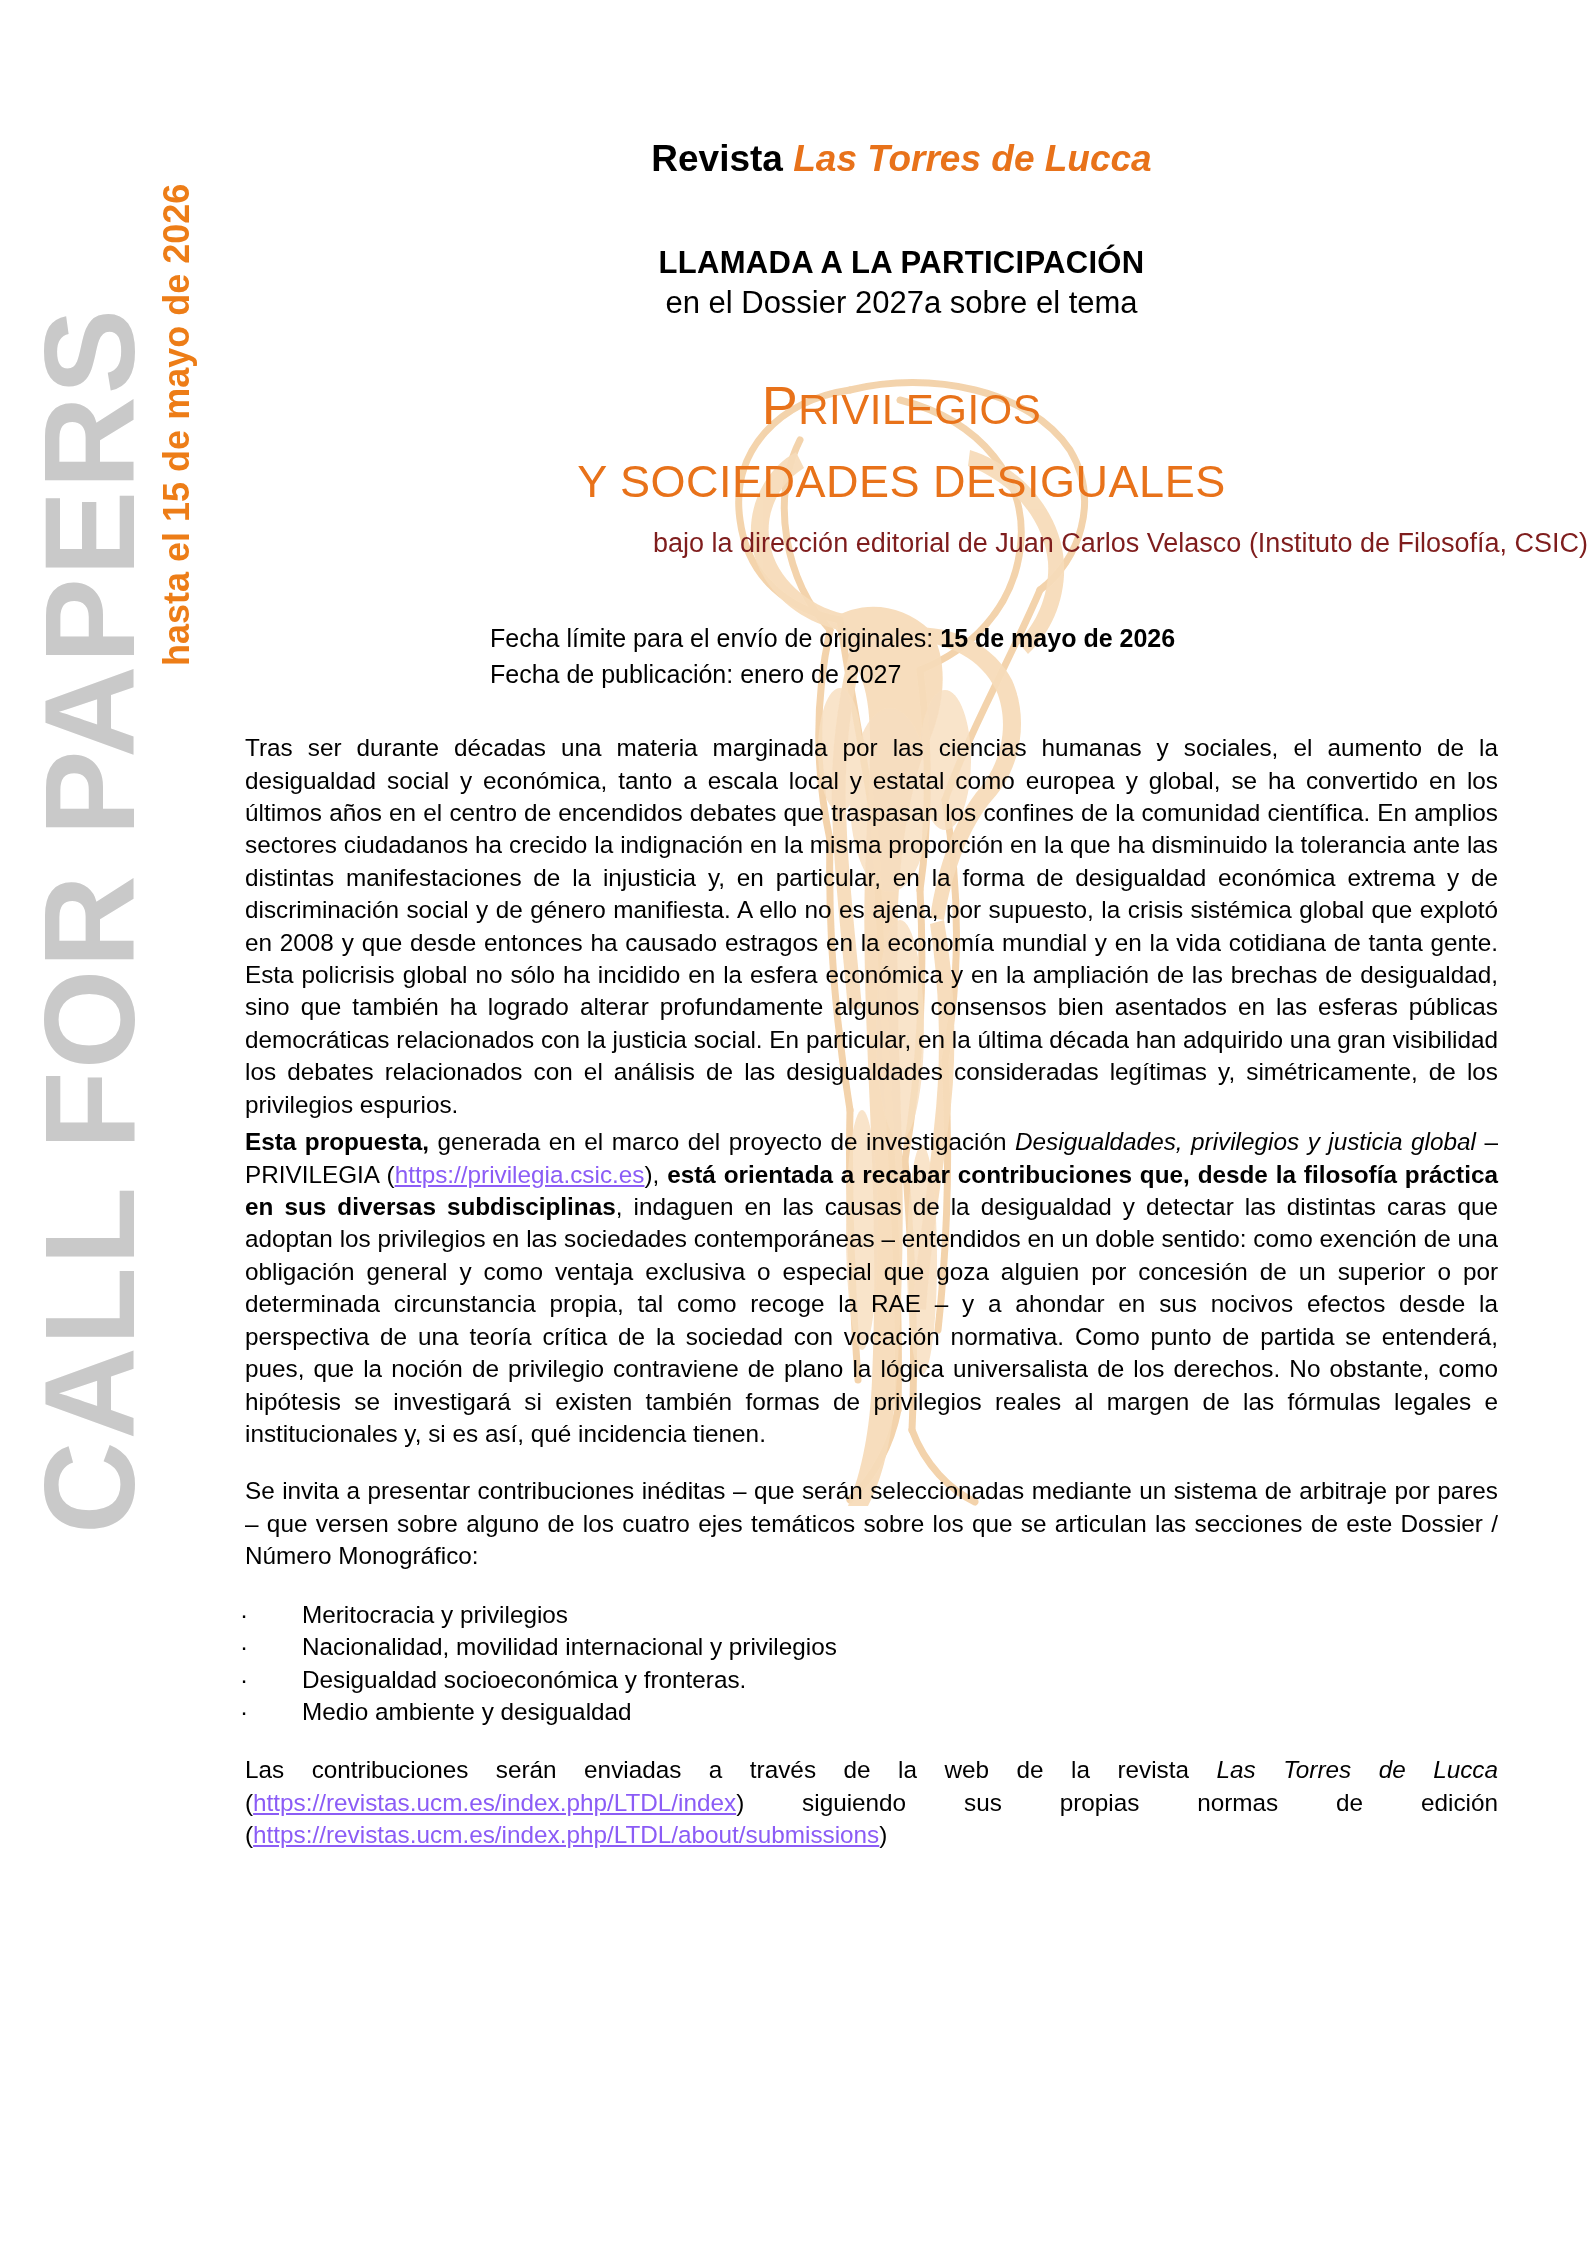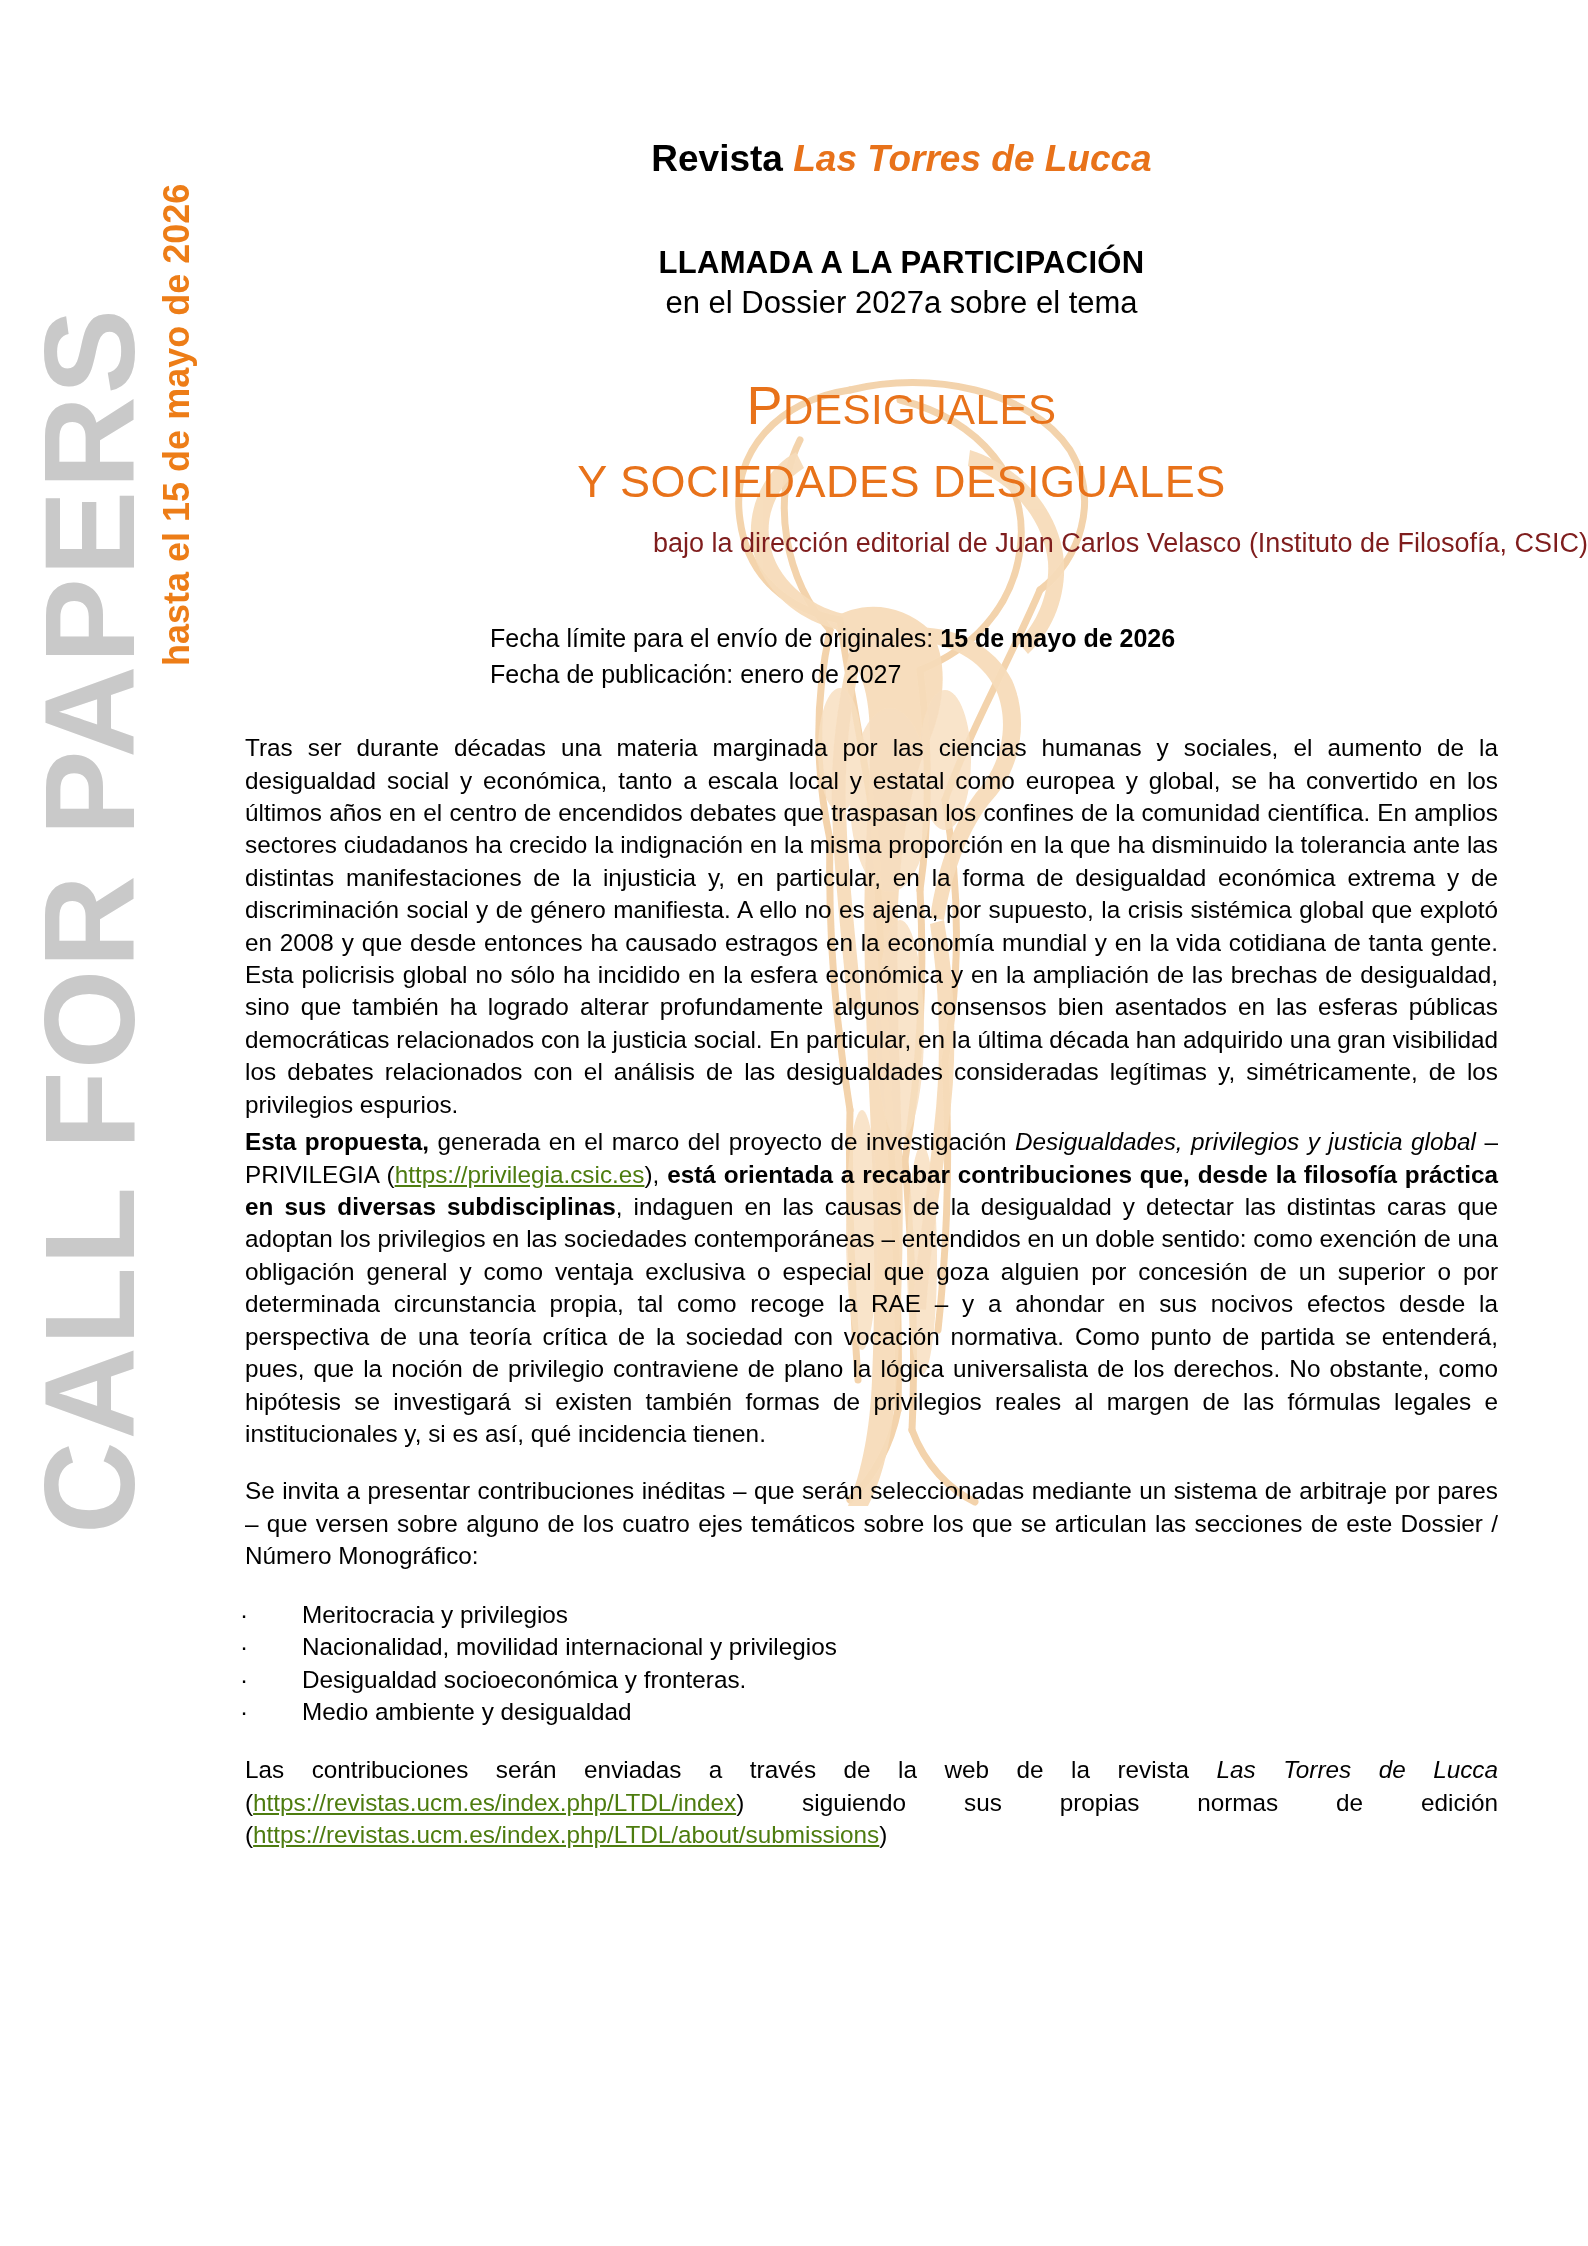--- a/index.html
+++ b/index.html
@@ -155,21 +155,21 @@
     padding-right: 85px;
     font-size: 24.3px;
     line-height: 1.335;
     text-align: justify;
   }
   .body-block p { margin: 5px; }
   .body-block p.spaced { margin-top: 25px; }
   .body-block i { font-style: italic; }
   .body-block b { font-weight: bold; }
   a.lnk {
-    color: #4d7c0f;
+    color: #8b5cf6;
   }
 
   .eje-list {
     margin-top: 26px;
     padding-left: 25px;
     font-size: 24.3px;
     line-height: 1.335;
   }
   .eje-row {
     display: flex;
@@ -249,21 +249,21 @@
         <span>Revista</span><span>&nbsp;</span><span class="journal-name">Las Torres de Lucca</span>
       </div>
     </div>
 
     <div class="cfp-block">
       <div class="cfp-l2">LLAMADA A LA PARTICIPACIÓN</div>
       <div class="cfp-l3">en el Dossier 2027a sobre el tema</div>
     </div>
 
     <div class="topic-block">
-      <div class="topic-l1"><span class="smallcap-first">P</span><span class="smallcap-rest">DESIGUALES</span></div>
+      <div class="topic-l1"><span class="smallcap-first">P</span><span class="smallcap-rest">RIVILEGIOS</span></div>
       <div class="topic-l2">Y SOCIEDADES DESIGUALES</div>
       <div class="editor-line">bajo la dirección editorial de Juan Carlos Velasco (Instituto de Filosofía, CSIC)</div>
     </div>
 
     <div class="dates-block">
       <div><span>Fecha límite para el envío de originales: </span><b>15 de mayo de 2026</b></div>
       <div>Fecha de publicación: enero de 2027</div>
     </div>
 
     <div class="body-block">

